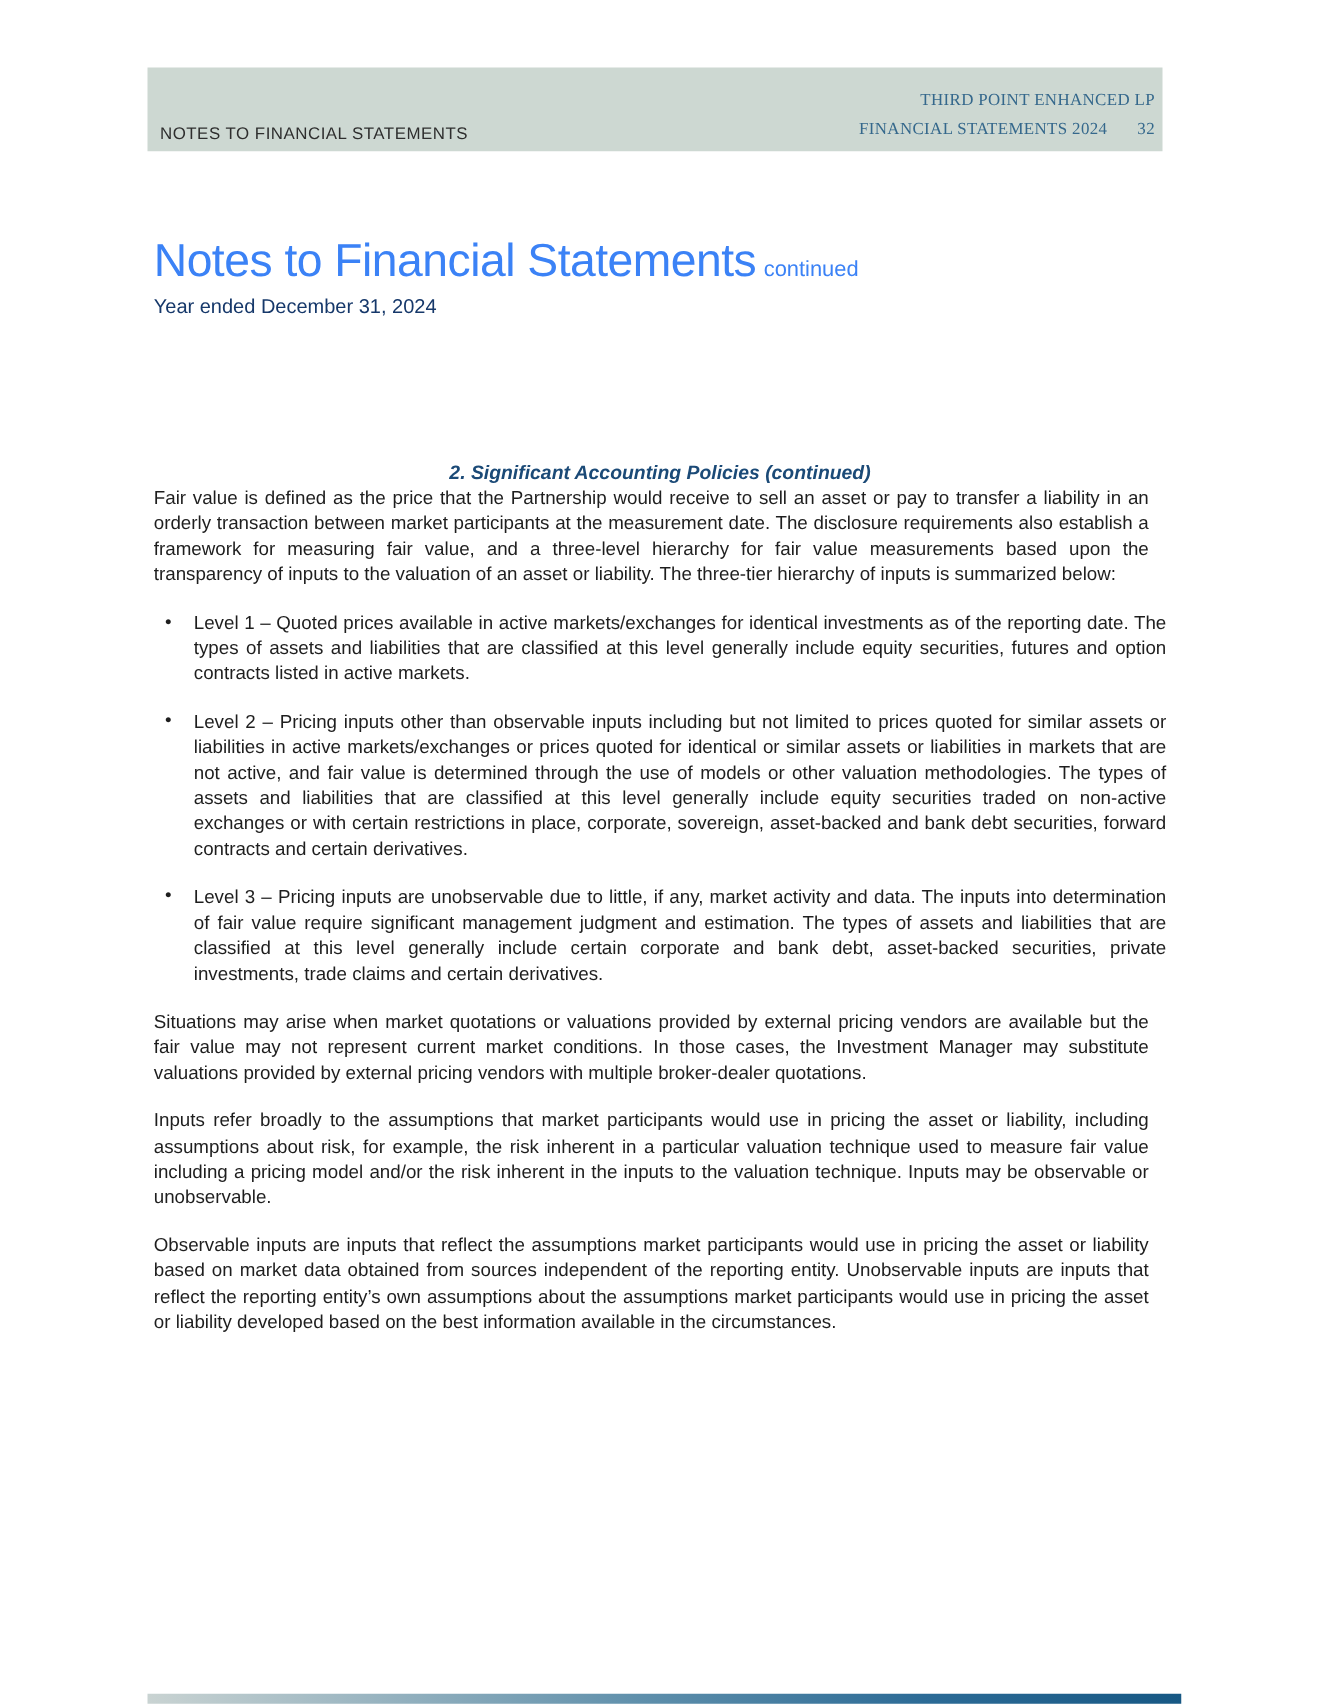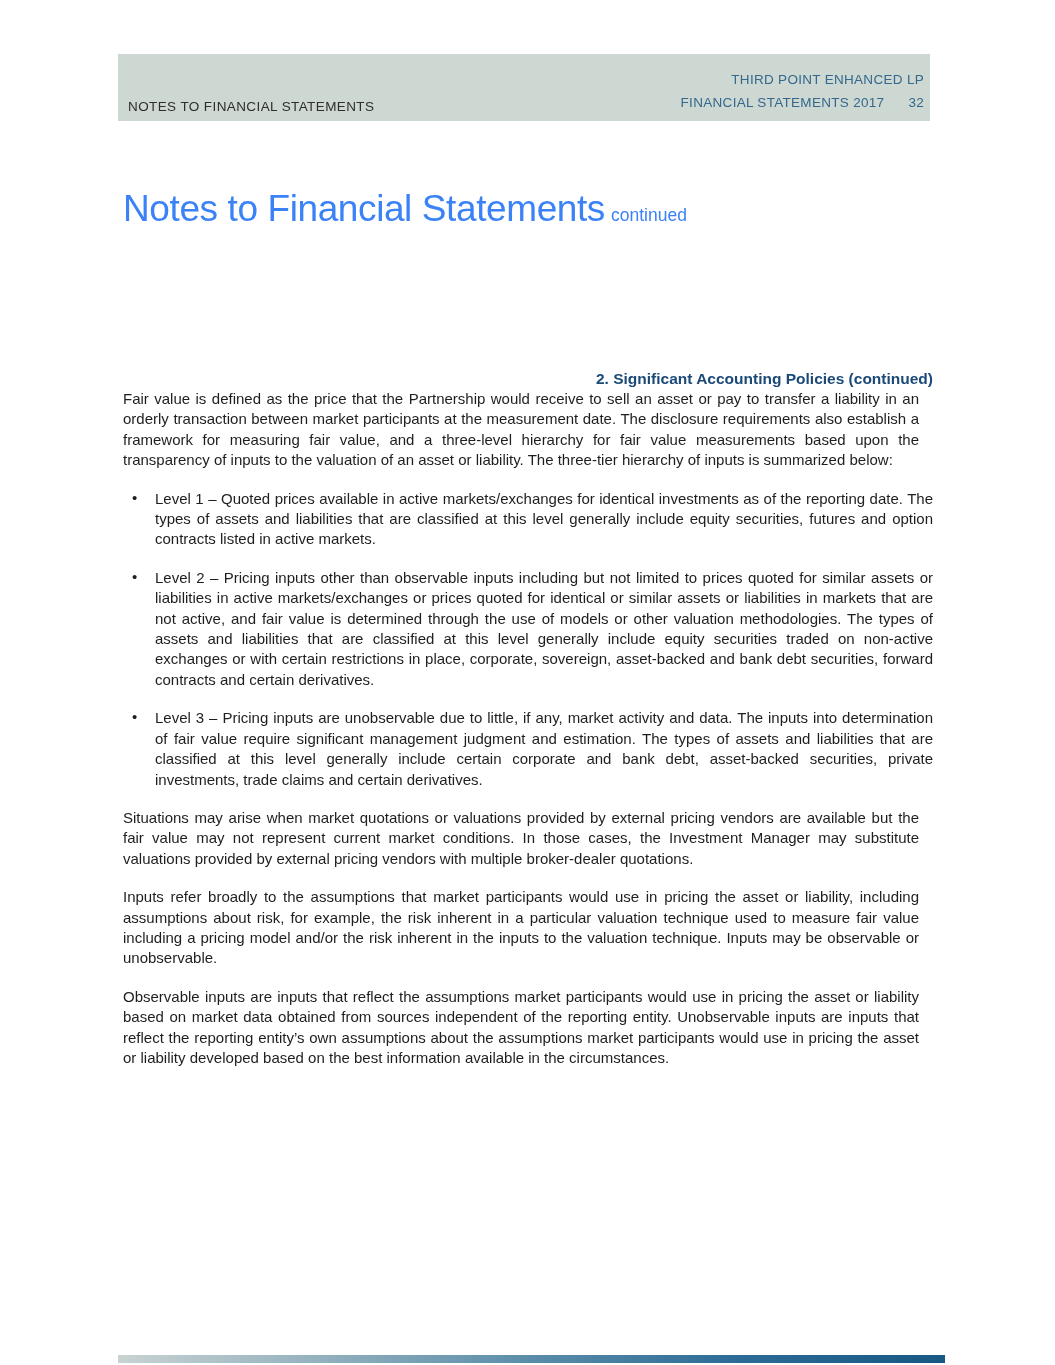--- a/index.html
+++ b/index.html
@@ -15,42 +15,42 @@
   .band{
     position:absolute;left:118px;top:54px;width:812px;height:67px;
     background:#cdd8d2;
   }
   .band-left{
     position:absolute;left:10px;bottom:7px;
     font-size:13.5px;letter-spacing:0.4px;color:#2e2e2e;white-space:nowrap;
   }
   .band-right{
     position:absolute;right:6px;bottom:7px;text-align:right;
-    color:#35688c;font-size:13.5px;line-height:23px;letter-spacing:0.3px;white-space:nowrap;
+    color:#35688c;font-size:13.5px;line-height:23px;letter-spacing:0.3px;white-space:nowrap;font-family:Liberation Serif, serif;
   }
   .pgnum{margin-left:24px;}
 
   
   .titleblock{position:absolute;left:123px;top:188px;color:#16386a;}
   .doc-title{
     margin:0;font-size:37px;font-weight:400;letter-spacing:-0.4px;
     color:#3b82f6;white-space:nowrap;
   }
   .doc-title .cont{font-size:17.5px;font-weight:400;letter-spacing:0;margin-left:6px;}
   .subtitle{font-size:16px;margin-top:7px;color:#16386a;}
 
   
   .content{
     position:absolute;left:123px;top:368px;width:810px;
     font-size:15px;line-height:20.4px;color:#1e1e1e;
     text-align:justify;
   }
   .section-heading{
     margin:0;font-size:15.5px;font-weight:700;color:#1b4a77;
-    text-align:right;line-height:21px;
+    text-align:center;line-height:21px;font-style:italic;
   }
   .content p{margin:0 14px 18px 0;}
   .content p:first-of-type{margin-bottom:18px;}
   ul.levels{list-style:none;margin:0;padding:0;}
   ul.levels li{position:relative;padding-left:32px;margin-bottom:18px;}
   .b-marker{position:absolute;left:9px;top:-1px;}
 
   
   .bottom-rule{
     position:absolute;left:118px;top:1355px;width:827px;height:8px;
@@ -60,27 +60,28 @@
 </head>
 <body>
 
 <div class="page">
 
   <header class="band">
     <div class="band-left">NOTES TO FINANCIAL STATEMENTS</div>
     <div class="band-right">
       <div>THIRD POINT ENHANCED LP</div>
       <div>
-        <span>FINANCIAL STATEMENTS 2017</span><span class="pgnum">32</span>
+        <span>FINANCIAL STATEMENTS 2024</span><span class="pgnum">32</span>
       </div>
     </div>
   </header>
 
   <section class="titleblock">
     <h1 class="doc-title"><span>Notes to Financial Statements</span><span class="cont">continued</span></h1>
+    <div class="subtitle">Year ended December 31, 2024</div>
   </section>
 
   <main class="content">
     <h2 class="section-heading">2. Significant Accounting Policies (continued)</h2>
 
     <p>Fair value is defined as the price that the Partnership would receive to sell an asset or pay to transfer a liability in an orderly transaction between market participants at the measurement date. The disclosure requirements also establish a framework for measuring fair value, and a three-level hierarchy for fair value measurements based upon the transparency of inputs to the valuation of an asset or liability. The three-tier hierarchy of inputs is summarized below:</p>
 
     <ul class="levels">
       <li>
         <span class="b-marker">•</span><span>Level 1 – Quoted prices available in active markets/exchanges for identical investments as of the reporting date. The types of assets and liabilities that are classified at this level generally include equity securities, futures and option contracts listed in active markets.</span>

